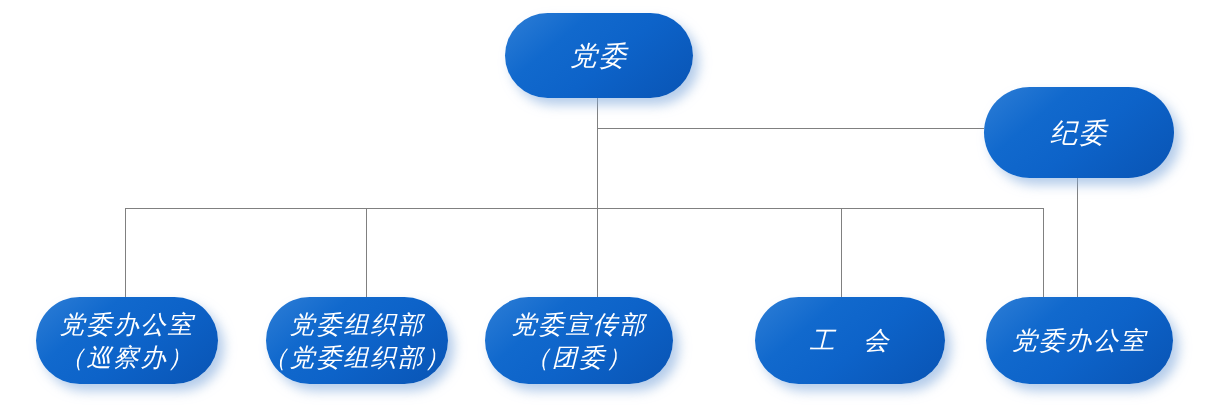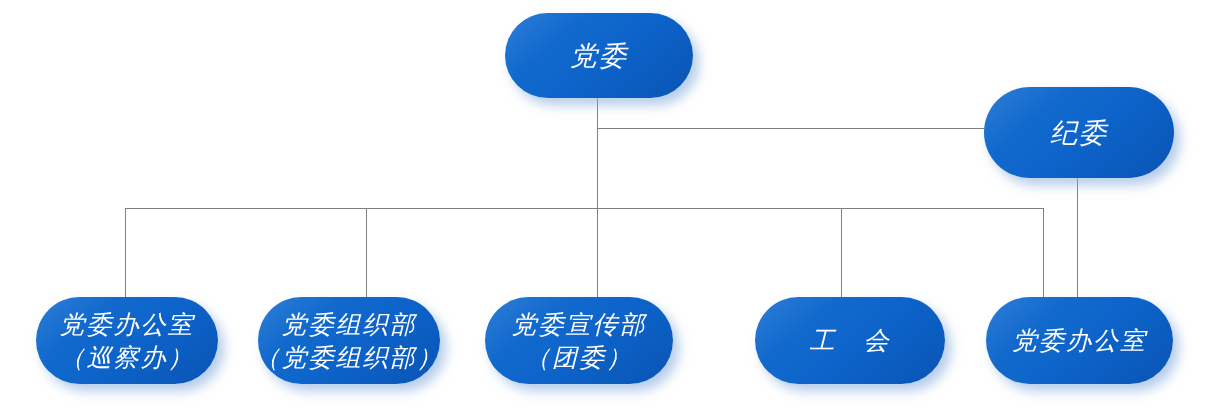--- a/index.html
+++ b/index.html
@@ -47,21 +47,21 @@
     letter-spacing: 2px;
     line-height: 1.32;
   }
   .node .ln { display: block; white-space: pre; font-style: italic; }
 
   #node-dangwei { left: 505px; top: 13px;  width: 188px; height: 85px; font-size: 27px; }
   #node-jiwei   { left: 984px; top: 87px;  width: 190px; height: 91px; font-size: 27px; }
 
   .node.child   { top: 297px; height: 87px; font-size: 25px; }
   #node-child-0 { left: 36px;  width: 182px; }
-  #node-child-1 { left: 258px; width: 182px; }
+  #node-child-1 { left: 266px; width: 182px; }
   #node-child-2 { left: 485px; width: 188px; }
   #node-child-3 { left: 755px; width: 190px; text-align: center; }
   #node-child-4 { left: 986px; width: 187px; }
 </style>
 </head>
 <body>
 
 <div class="canvas">
 
   <div class="line v" id="conn-root-vertical"></div>

